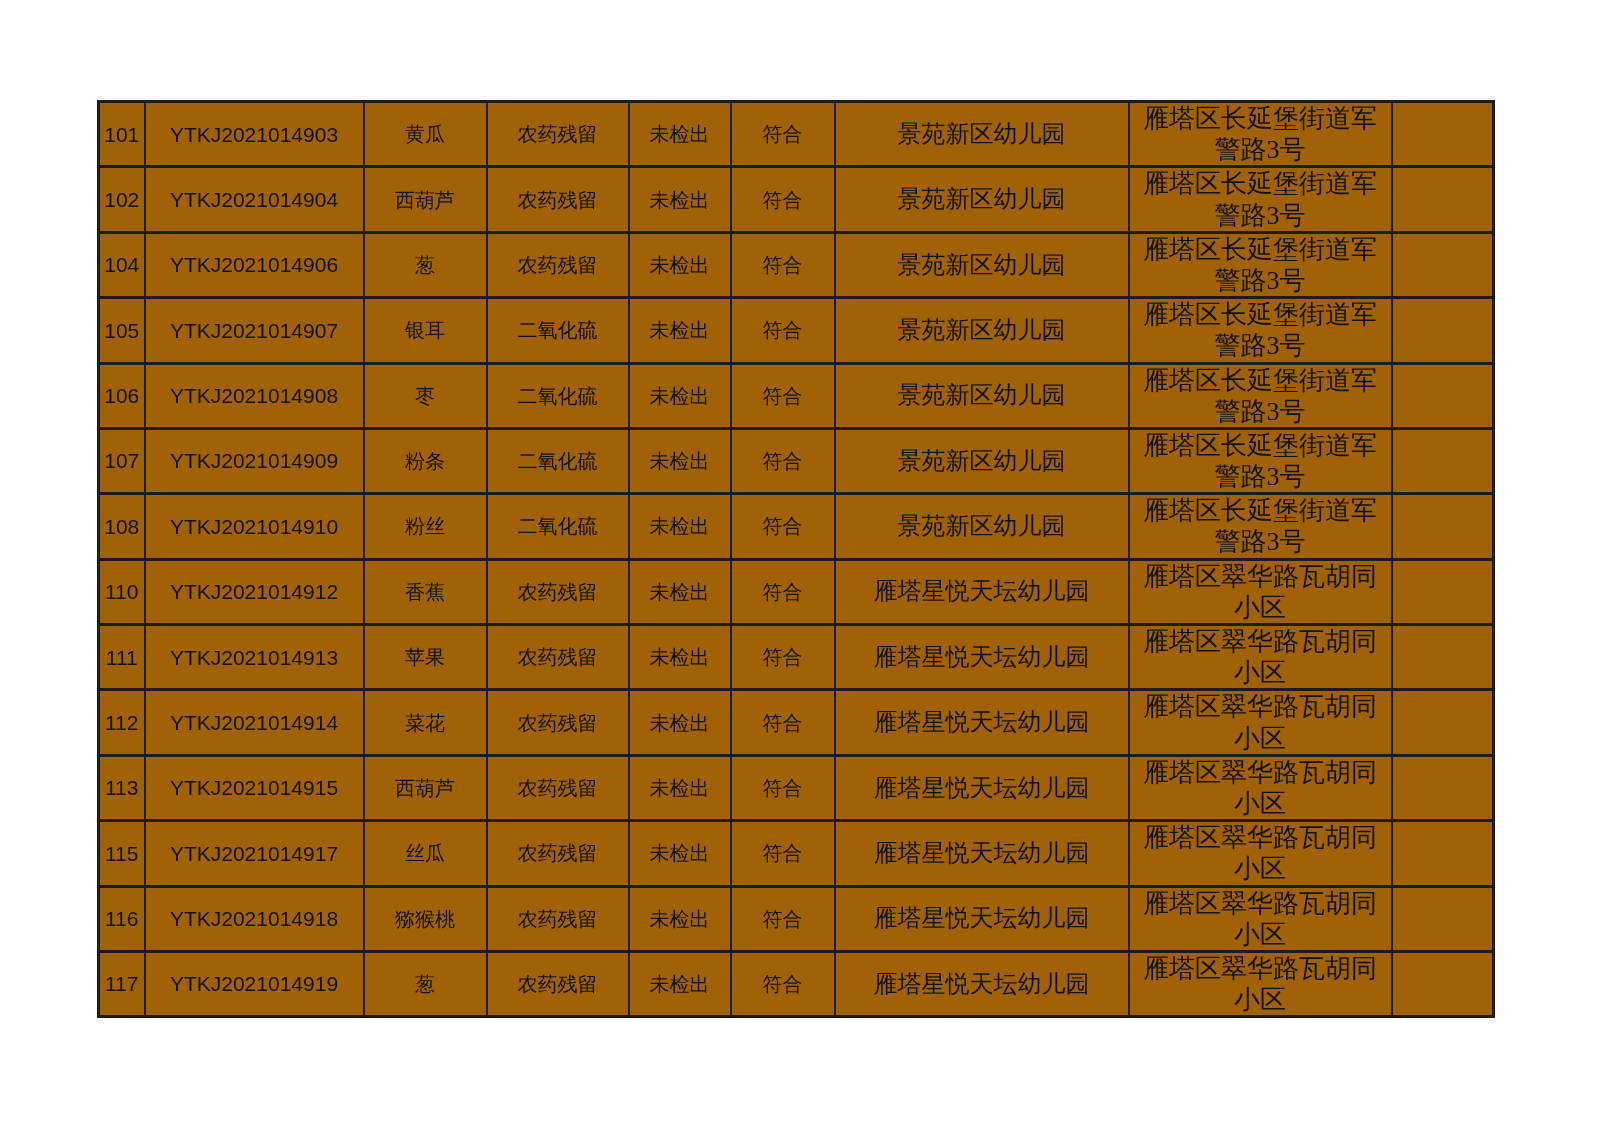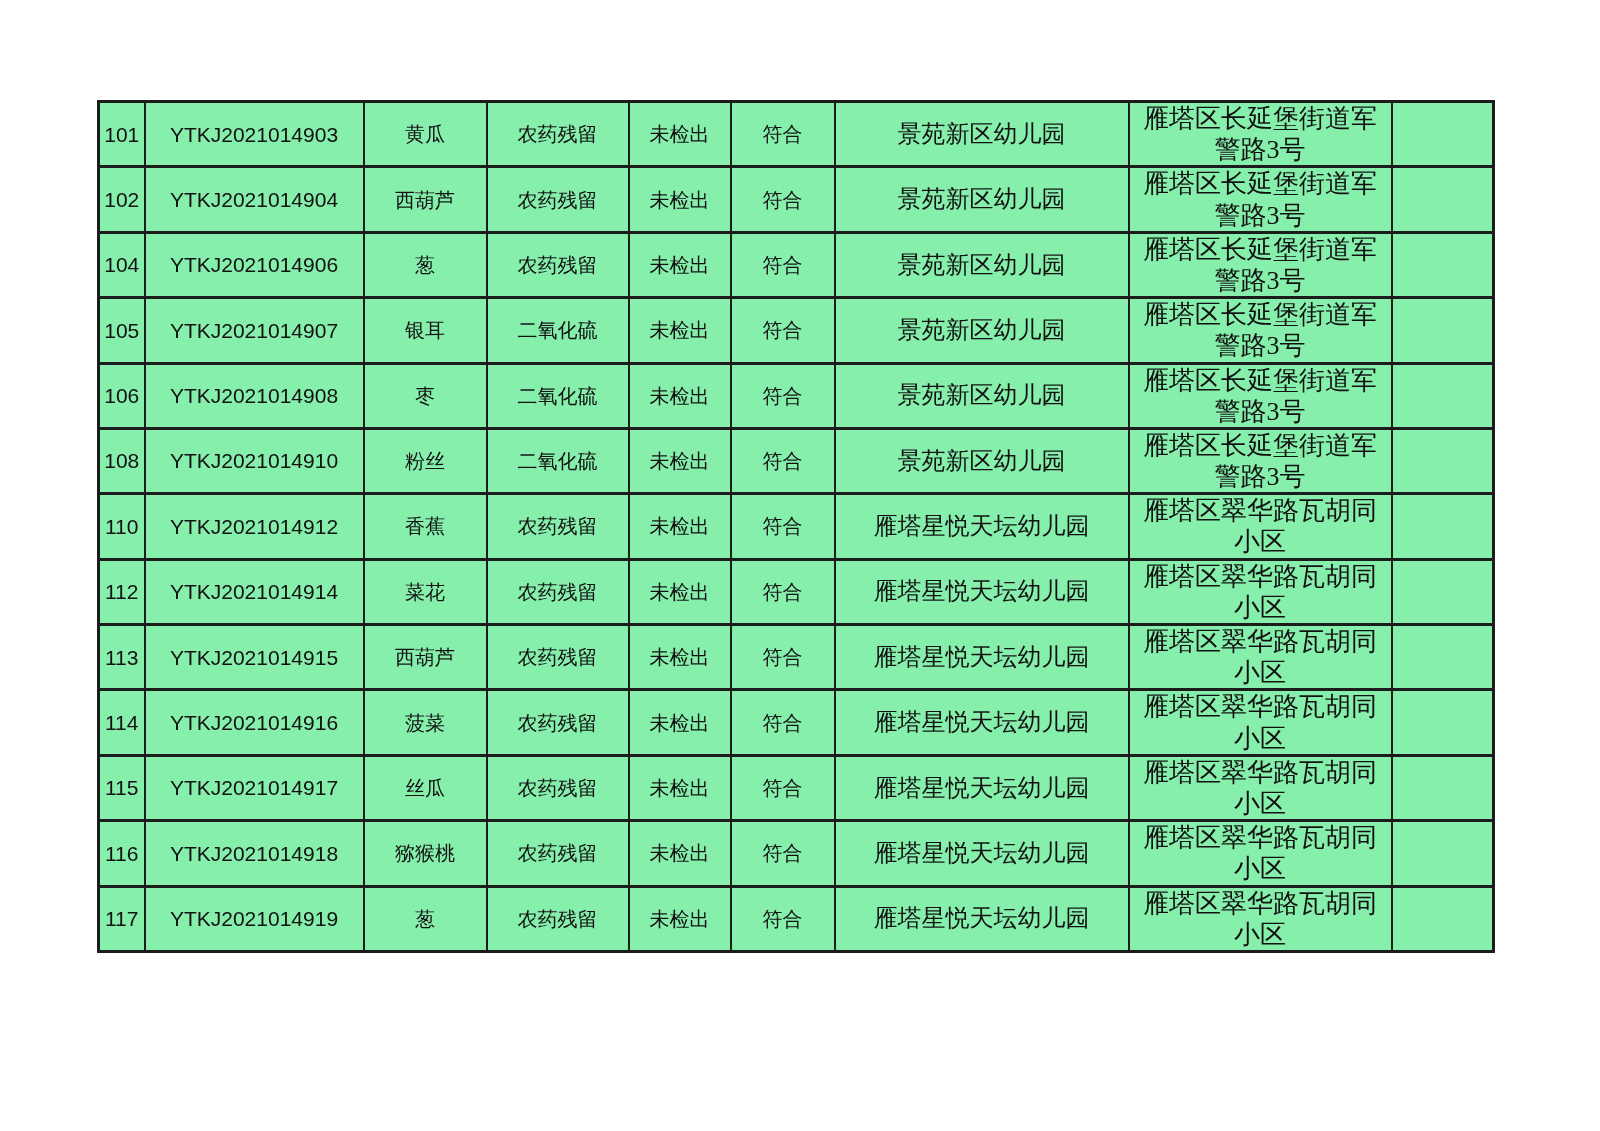--- a/index.html
+++ b/index.html
@@ -21,21 +21,21 @@
   }
   .table-wrap {
     position: absolute;
     left: 97px;
     top: 100px;
   }
   table.inspection {
     border-collapse: collapse;
     table-layout: fixed;
     width: 1395px;
-    background: #86efac;
+    background: #a16207;
   }
   table.inspection td {
     border-style: solid;
     border-color: #1c1c1c;
     border-width: 3px 2px;
     text-align: center;
     vertical-align: middle;
     padding: 0 2px;
     overflow: hidden;
     line-height: 1.2;
@@ -139,20 +139,31 @@
     <td class="c-id">YTKJ2021014908</td>
     <td class="c-item">枣</td>
     <td class="c-test">二氧化硫</td>
     <td class="c-result">未检出</td>
     <td class="c-concl">符合</td>
     <td class="c-org">景苑新区幼儿园</td>
     <td class="c-addr"><span class="addr-text">雁塔区长延堡街道军警路3号</span></td>
     <td class="c-remark"></td>
   </tr>
 
+  <tr>
+    <td class="c-no">107</td>
+    <td class="c-id">YTKJ2021014909</td>
+    <td class="c-item">粉条</td>
+    <td class="c-test">二氧化硫</td>
+    <td class="c-result">未检出</td>
+    <td class="c-concl">符合</td>
+    <td class="c-org">景苑新区幼儿园</td>
+    <td class="c-addr"><span class="addr-text">雁塔区长延堡街道军警路3号</span></td>
+    <td class="c-remark"></td>
+  </tr>
 
   <tr>
     <td class="c-no">108</td>
     <td class="c-id">YTKJ2021014910</td>
     <td class="c-item">粉丝</td>
     <td class="c-test">二氧化硫</td>
     <td class="c-result">未检出</td>
     <td class="c-concl">符合</td>
     <td class="c-org">景苑新区幼儿园</td>
     <td class="c-addr"><span class="addr-text">雁塔区长延堡街道军警路3号</span></td>
@@ -165,20 +176,31 @@
     <td class="c-id">YTKJ2021014912</td>
     <td class="c-item">香蕉</td>
     <td class="c-test">农药残留</td>
     <td class="c-result">未检出</td>
     <td class="c-concl">符合</td>
     <td class="c-org">雁塔星悦天坛幼儿园</td>
     <td class="c-addr"><span class="addr-text">雁塔区翠华路瓦胡同小区</span></td>
     <td class="c-remark"></td>
   </tr>
 
+  <tr>
+    <td class="c-no">111</td>
+    <td class="c-id">YTKJ2021014913</td>
+    <td class="c-item">苹果</td>
+    <td class="c-test">农药残留</td>
+    <td class="c-result">未检出</td>
+    <td class="c-concl">符合</td>
+    <td class="c-org">雁塔星悦天坛幼儿园</td>
+    <td class="c-addr"><span class="addr-text">雁塔区翠华路瓦胡同小区</span></td>
+    <td class="c-remark"></td>
+  </tr>
 
   <tr>
     <td class="c-no">112</td>
     <td class="c-id">YTKJ2021014914</td>
     <td class="c-item">菜花</td>
     <td class="c-test">农药残留</td>
     <td class="c-result">未检出</td>
     <td class="c-concl">符合</td>
     <td class="c-org">雁塔星悦天坛幼儿园</td>
     <td class="c-addr"><span class="addr-text">雁塔区翠华路瓦胡同小区</span></td>
@@ -190,31 +212,20 @@
     <td class="c-id">YTKJ2021014915</td>
     <td class="c-item">西葫芦</td>
     <td class="c-test">农药残留</td>
     <td class="c-result">未检出</td>
     <td class="c-concl">符合</td>
     <td class="c-org">雁塔星悦天坛幼儿园</td>
     <td class="c-addr"><span class="addr-text">雁塔区翠华路瓦胡同小区</span></td>
     <td class="c-remark"></td>
   </tr>
 
-  <tr>
-    <td class="c-no">114</td>
-    <td class="c-id">YTKJ2021014916</td>
-    <td class="c-item">菠菜</td>
-    <td class="c-test">农药残留</td>
-    <td class="c-result">未检出</td>
-    <td class="c-concl">符合</td>
-    <td class="c-org">雁塔星悦天坛幼儿园</td>
-    <td class="c-addr"><span class="addr-text">雁塔区翠华路瓦胡同小区</span></td>
-    <td class="c-remark"></td>
-  </tr>
 
   <tr>
     <td class="c-no">115</td>
     <td class="c-id">YTKJ2021014917</td>
     <td class="c-item">丝瓜</td>
     <td class="c-test">农药残留</td>
     <td class="c-result">未检出</td>
     <td class="c-concl">符合</td>
     <td class="c-org">雁塔星悦天坛幼儿园</td>
     <td class="c-addr"><span class="addr-text">雁塔区翠华路瓦胡同小区</span></td>

